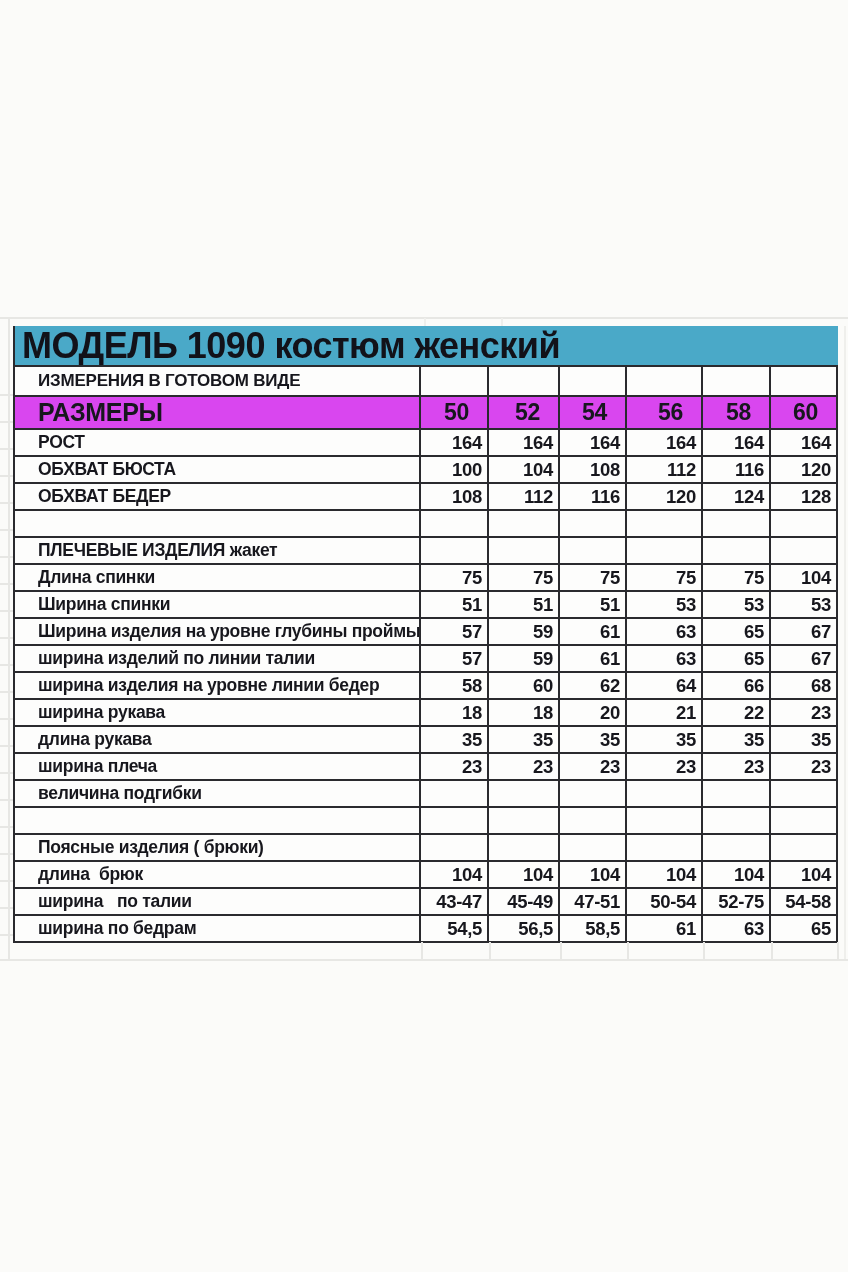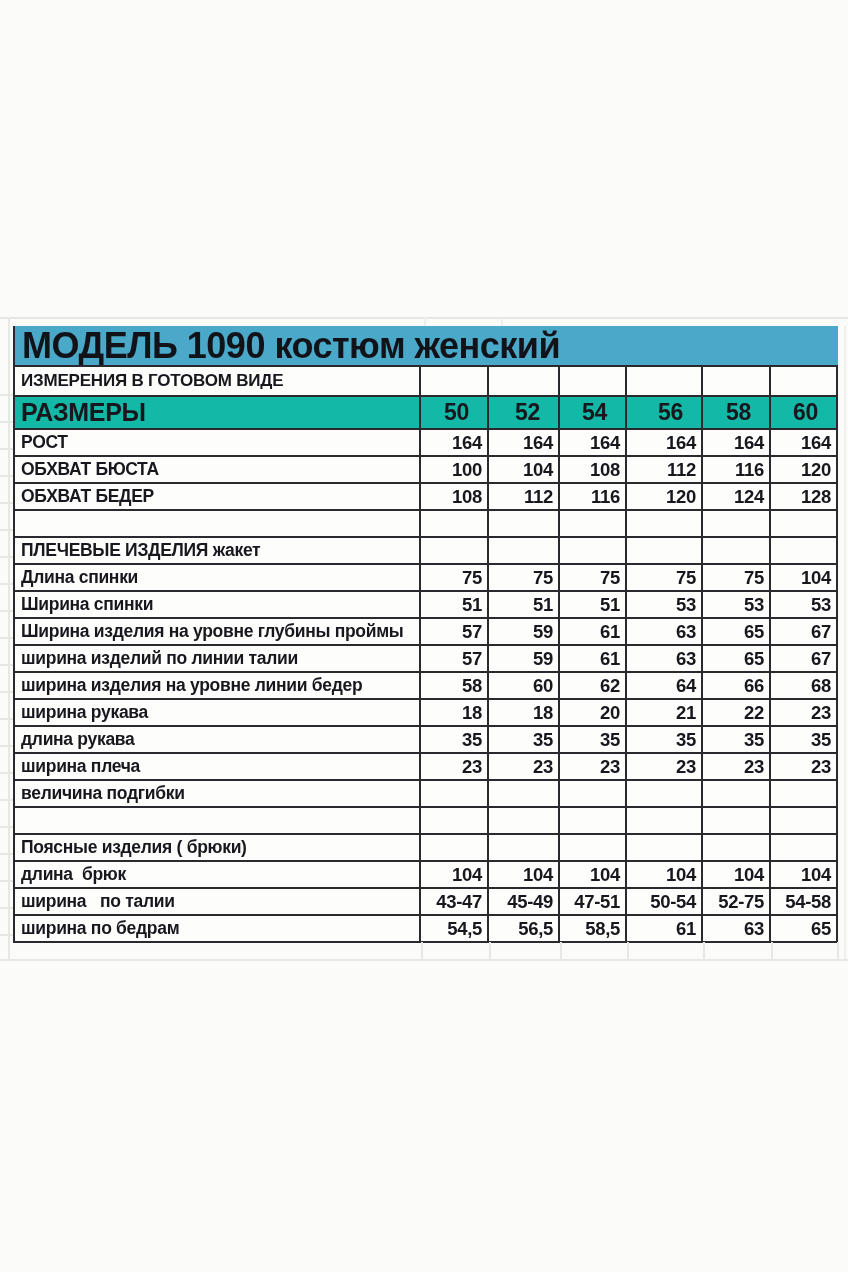--- a/index.html
+++ b/index.html
@@ -29,37 +29,37 @@
   }
   .c{
     box-sizing:border-box;
     display:flex;align-items:center;
     border-right:2px solid #2a2a2e;
     border-bottom:2px solid #2a2a2e;
     background:#fdfdfc;
     overflow:hidden;
     font-weight:bold;
   }
-  .c.lbl{border-left:2px solid #2a2a2e;padding-left:6px;white-space:pre;letter-spacing:-0.3px;font-size:17.5px;}
+  .c.lbl{border-left:2px solid #2a2a2e;padding-left:23px;white-space:pre;letter-spacing:-0.3px;font-size:17.5px;}
   .c.val{justify-content:flex-end;padding-right:5px;font-size:18.5px;letter-spacing:-0.3px;}
   .c.title{
     grid-column:1 / -1;
     border-left:2px solid #2a2a2e;
     border-right:none;border-top:none;
     background:#4aa9c8;
     position:relative;
     font-size:36px;letter-spacing:-0.5px;
     padding-left:7px;color:#121219;
     white-space:pre;
   }
   .c.title::after{ 
     content:"";position:absolute;right:-7px;top:0;bottom:0;width:7px;background:#4aa9c8;
   }
   .c.sub{font-size:17px;letter-spacing:-0.2px;}
-  .c.blue{background:#14b8a6;}
+  .c.blue{background:#d946ef;}
   .c.sizes-label{font-size:25px;letter-spacing:-0.3px;}
   .c.size{font-size:23px;padding-right:18px;}
 </style>
 </head>
 <body>
 
 <div class="stage">
 
   <div class="faint" style="left:0;top:317px;width:848px;height:2px;"></div>
   <div class="faint" style="left:8px;top:317px;width:2px;height:644px;"></div>

